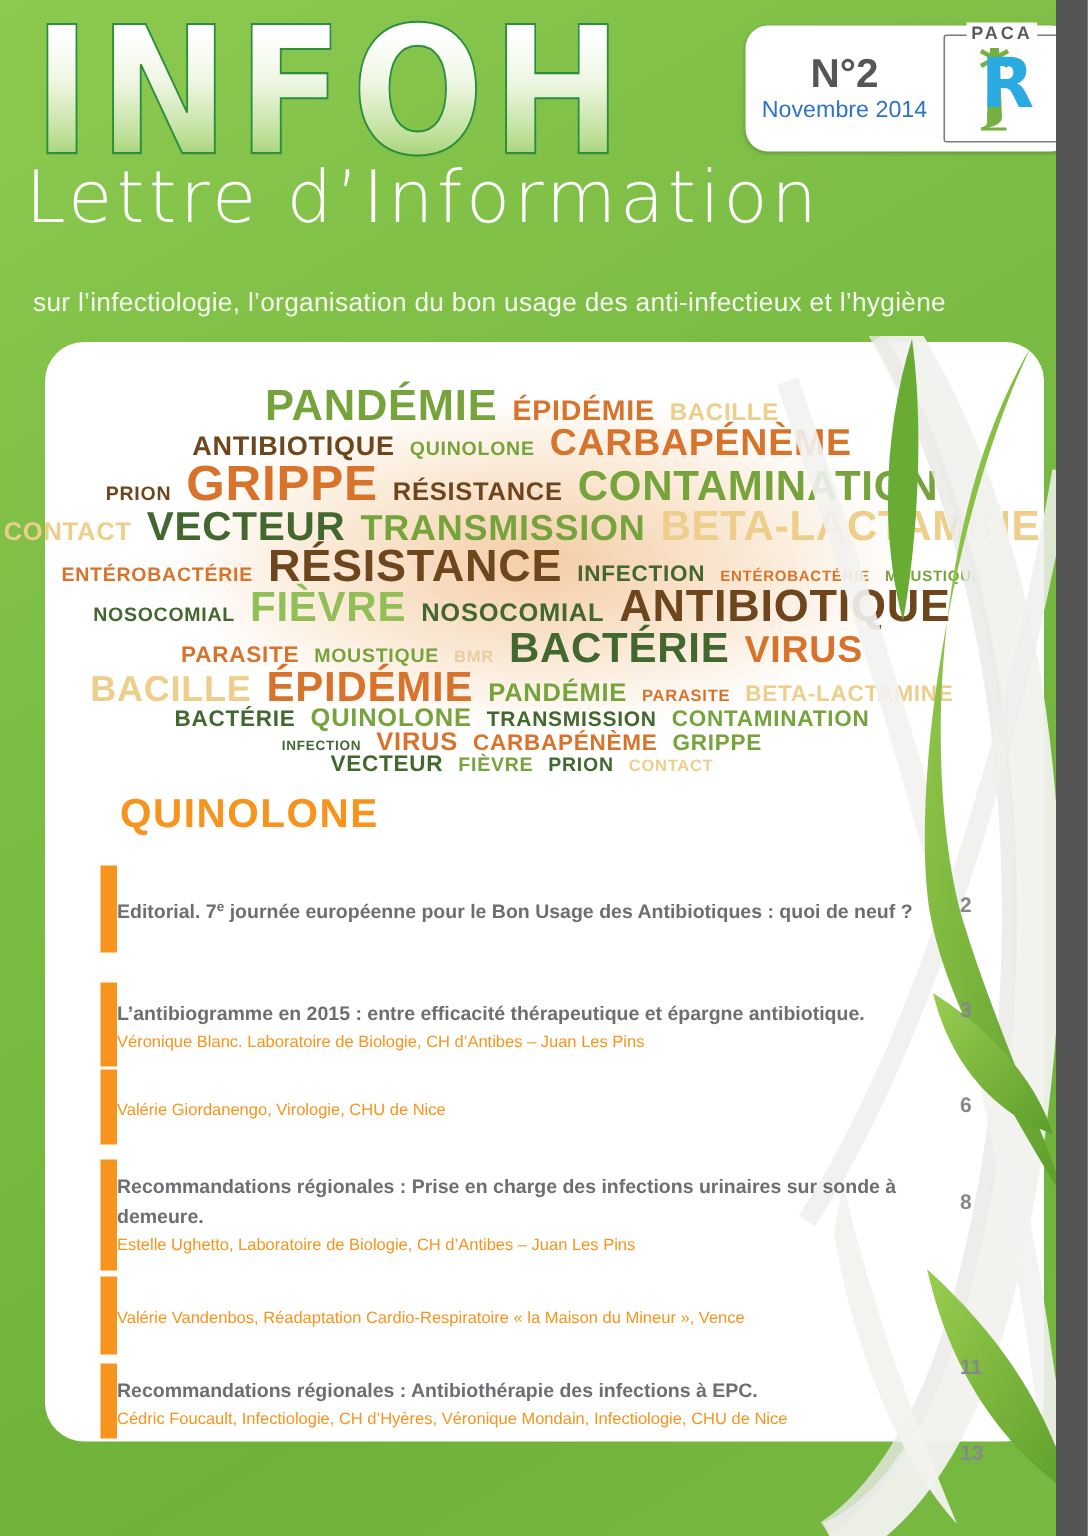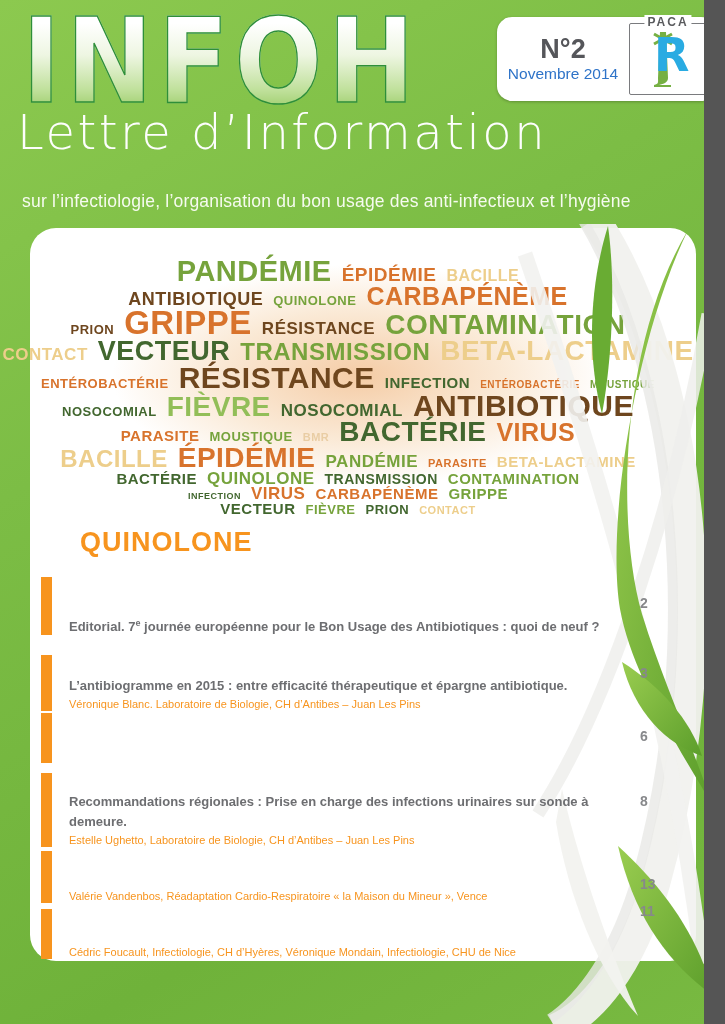--- a/index.html
+++ b/index.html
@@ -42,31 +42,31 @@
   .cloud-row{display:flex;justify-content:center;align-items:baseline;gap:10px;line-height:.92;}
   .cw{font-weight:800;letter-spacing:.5px;white-space:nowrap;font-family:"Liberation Sans",sans-serif;}
   .wg{color:#76a33c}.wdg{color:#42672f}.wlg{color:#92be58}.wo{color:#d8732c}
   .wb{color:#6e461e}.wp{color:#edce8b}.wf{color:#e9cda4}
   
   .swirl{position:absolute;left:470px;top:224px;width:255px;height:800px;z-index:2;pointer-events:none;}
   
   .toc{position:absolute;inset:0;z-index:3;}
   .toc-title{position:absolute;left:80px;top:527px;font-size:27px;font-weight:bold;
         letter-spacing:1px;color:#f7941e;}
-  .entry{position:absolute;left:41px;display:flex;gap:17px;width:580px;align-items:flex-end;}
+  .entry{position:absolute;left:67px;display:flex;width:580px;align-items:center;}
   .bar{width:11px;background:#f7941e;flex:none;}
   .econtent{flex:1;min-width:0;}
   .etitle{font-size:13px;line-height:16px;font-weight:bold;color:#6d6e71;}
   .etitle sup{font-size:9px;vertical-align:super;}
   .eauth{font-size:11px;line-height:13px;color:#f7941e;margin-top:4px;}
   .e1{top:577px}.e2{top:655px}.e3{top:713px}.e4{top:773px}.e5{top:851px}.e6{top:909px}
   .e1 .bar{height:58px}.e2 .bar{height:56px}.e3 .bar{height:50px}
   .e4 .bar{height:74px}.e5 .bar{height:52px}.e6 .bar{height:50px}
   .pnum{position:absolute;left:640px;font-size:14px;font-weight:bold;color:#87888b;}
-  .p1{top:595px}.p2{top:665px}.p3{top:728px}.p4{top:793px}.p5{top:903px}.p6{top:876px}
+  .p1{top:595px}.p2{top:665px}.p3{top:728px}.p4{top:793px}.p5{top:903px}.p6{top:960px}
 </style>
 </head>
 <body>
 
 <div class="page">
 
   <div class="masthead">INFOH</div>
 
   <div class="issue-box">
     <div class="issue-left">
@@ -183,38 +183,40 @@
     <div class="entry e2">
       <div class="bar"></div>
       <div class="econtent">
         <div class="etitle"><span>L’antibiogramme en 2015 : entre efficacité thérapeutique et épargne antibiotique.</span><sup></sup><span></span></div>
         <div class="eauth">Véronique Blanc. Laboratoire de Biologie, CH d’Antibes – Juan Les Pins</div>
       </div>
     </div>
     <div class="entry e3">
       <div class="bar"></div>
       <div class="econtent">
+        <div class="eauth">Valérie Giordanengo, Virologie, CHU de Nice</div>
       </div>
     </div>
     <div class="entry e4">
       <div class="bar"></div>
       <div class="econtent">
         <div class="etitle"><span>Recommandations régionales : Prise en charge des infections urinaires sur sonde à demeure.</span><sup></sup><span></span></div>
         <div class="eauth">Estelle Ughetto, Laboratoire de Biologie, CH d’Antibes – Juan Les Pins</div>
       </div>
     </div>
     <div class="entry e5">
       <div class="bar"></div>
       <div class="econtent">
         <div class="eauth">Valérie Vandenbos, Réadaptation Cardio-Respiratoire « la Maison du Mineur », Vence</div>
       </div>
     </div>
     <div class="entry e6">
       <div class="bar"></div>
       <div class="econtent">
+        <div class="etitle"><span>Recommandations régionales : Antibiothérapie des infections à EPC.</span><sup></sup><span></span></div>
         <div class="eauth">Cédric Foucault, Infectiologie, CH d’Hyères, Véronique Mondain, Infectiologie, CHU de Nice</div>
       </div>
     </div>
 
     <span class="pnum p1">2</span>
     <span class="pnum p2">3</span>
     <span class="pnum p3">6</span>
     <span class="pnum p4">8</span>
     <span class="pnum p5">11</span>
     <span class="pnum p6">13</span>

